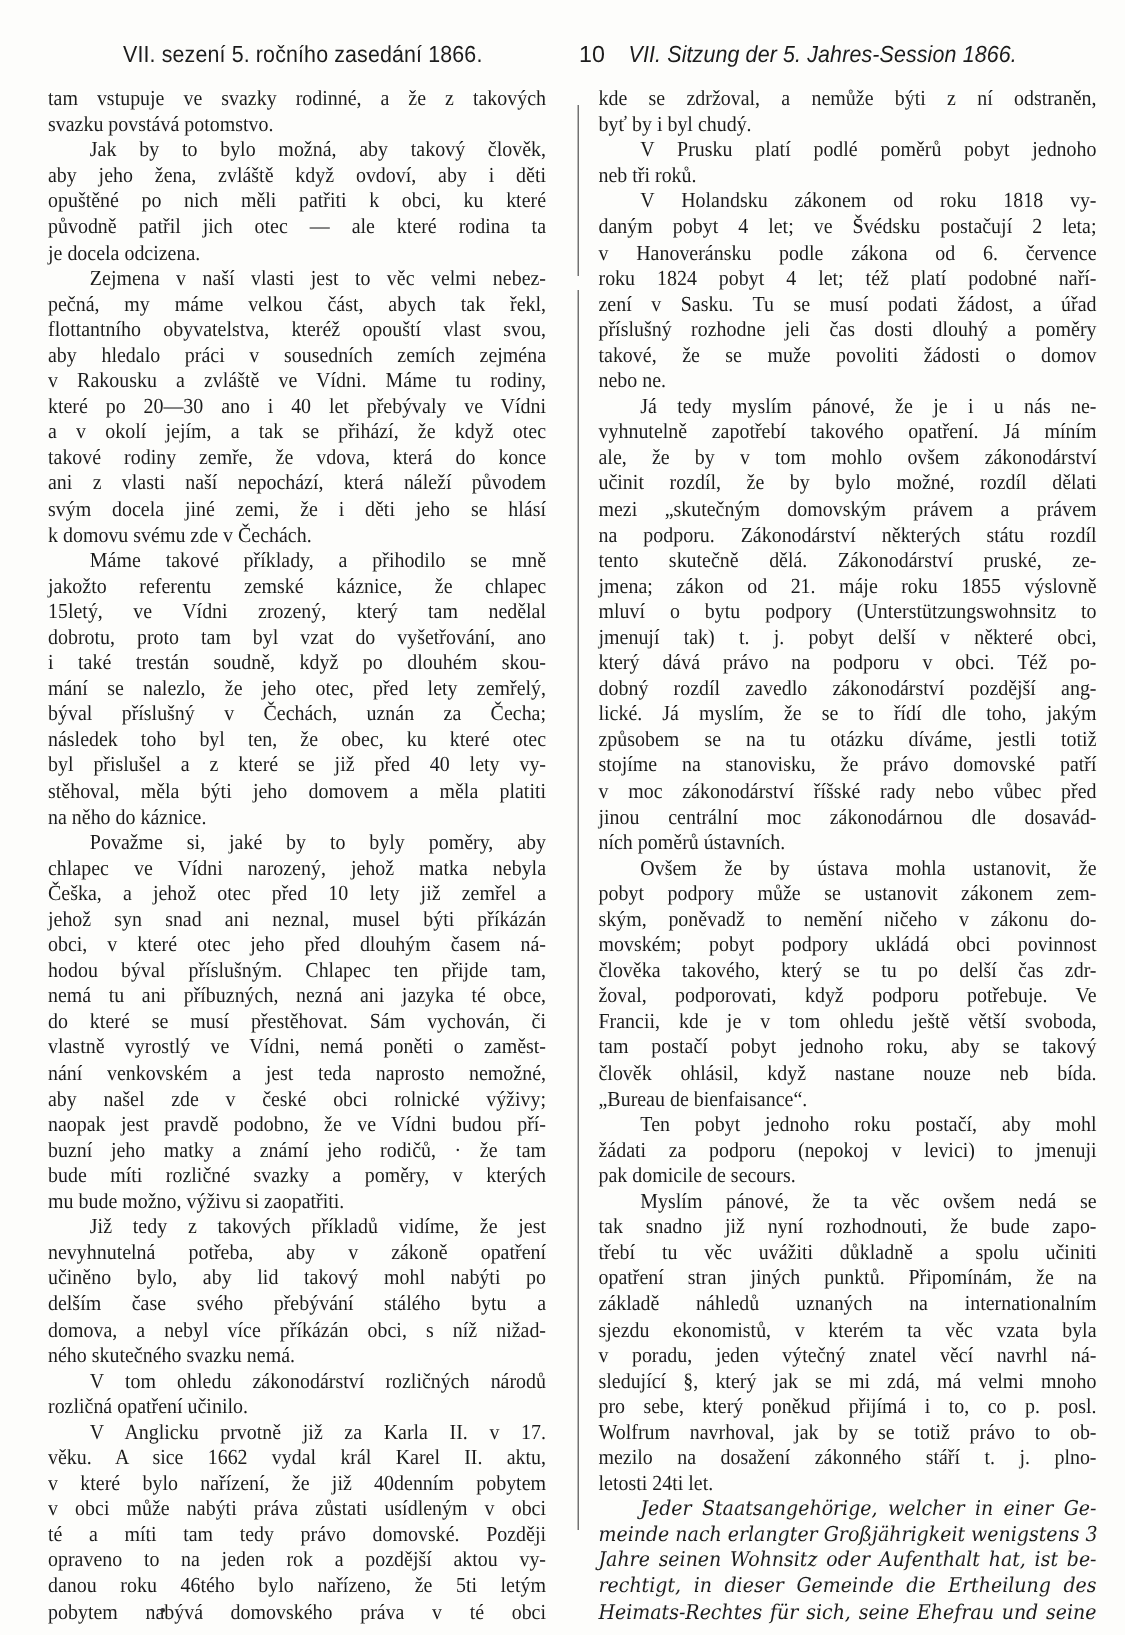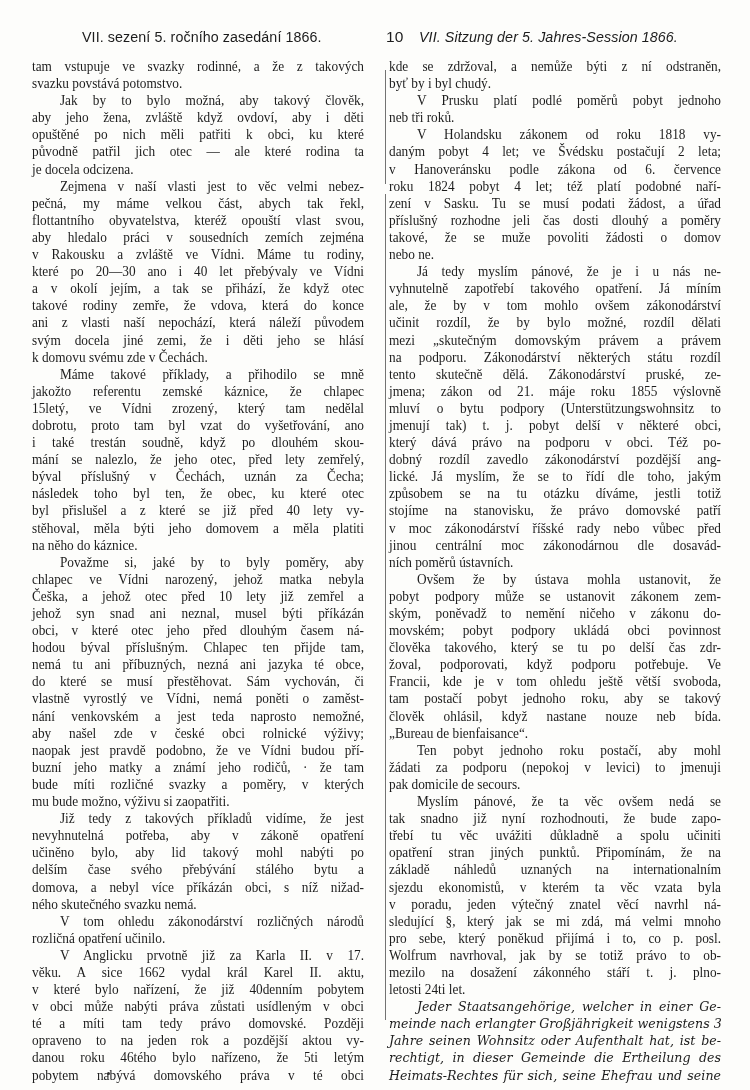--- a/index.html
+++ b/index.html
@@ -56,21 +56,21 @@
       width: 332px;
       font-size: 14.3px;
       line-height: 17.1px;
       text-align: justify;
       text-align-last: auto;
     }
     .column.left {
       left: 32px;
     }
     .column.right {
-      left: 389px;
+      left: 399px;
     }
     .column .line {
       display: block;
       white-space: nowrap;
       text-align: justify;
       text-align-last: justify;
       height: 17.1px;
       overflow: visible;
       transform: scaleX(0.93);
       transform-origin: left top;

